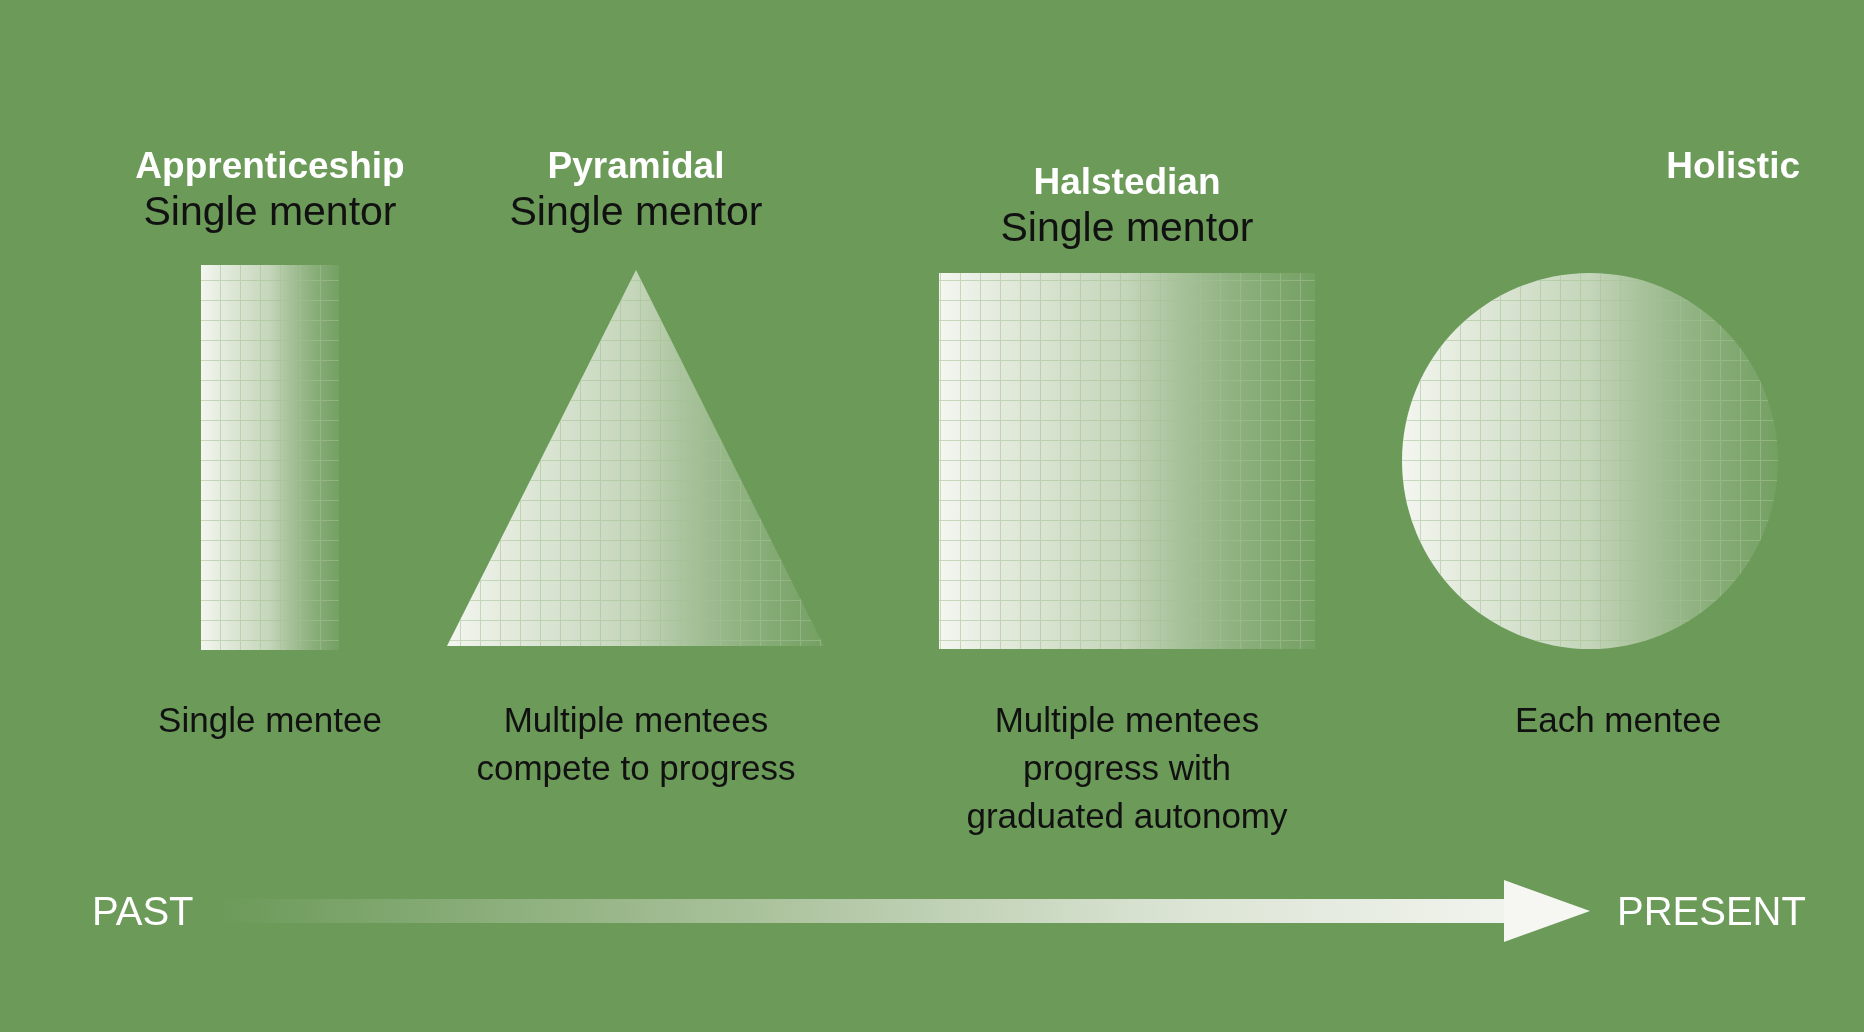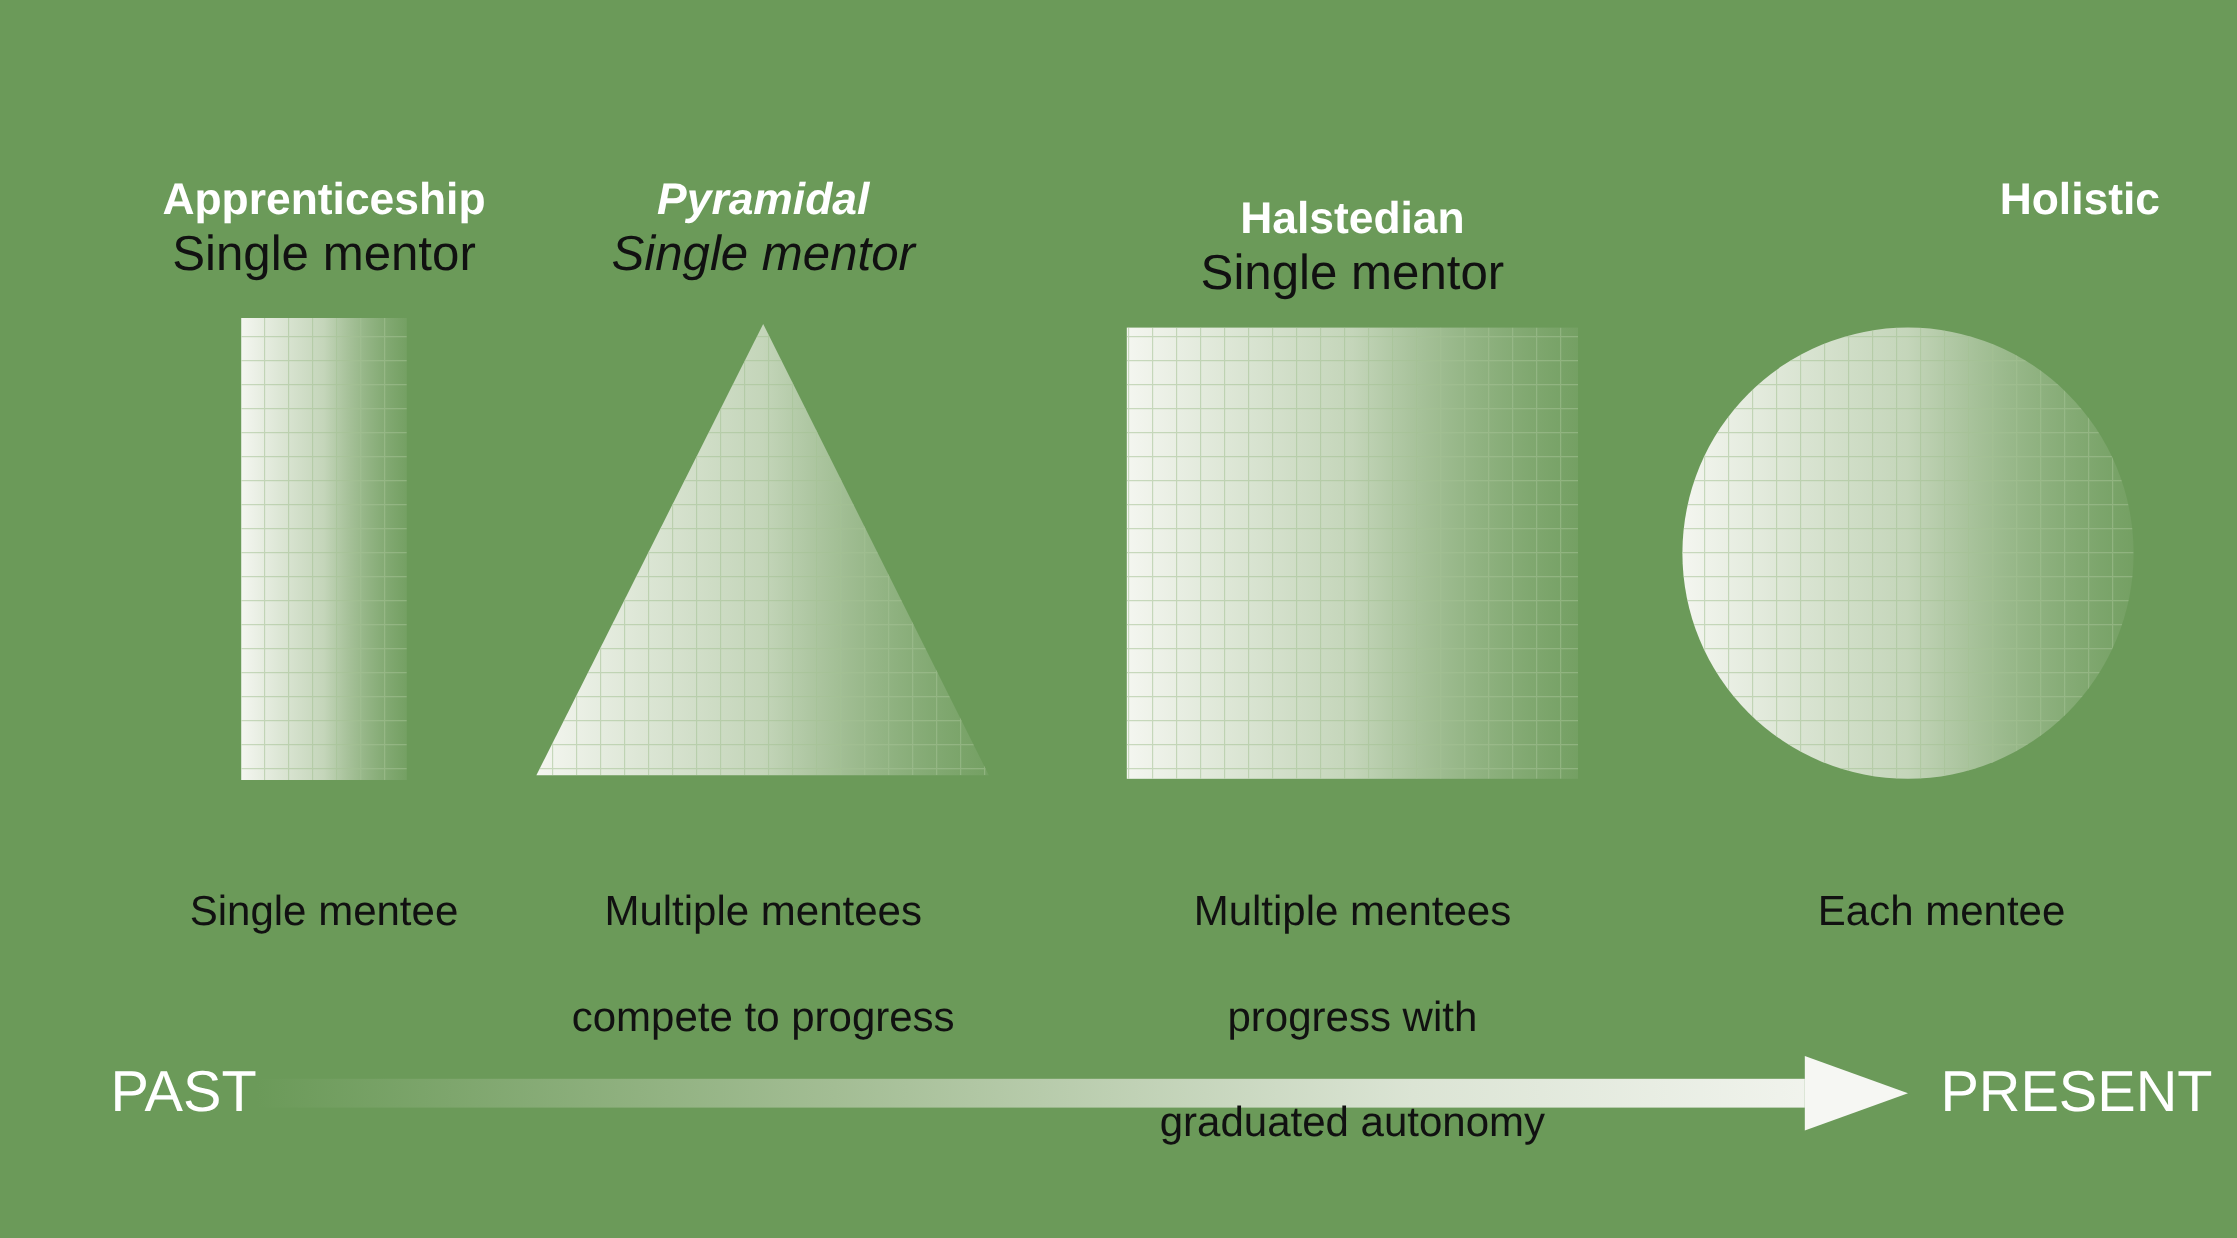--- a/index.html
+++ b/index.html
@@ -7,34 +7,34 @@
     width: 1864px; height: 1032px; overflow: hidden;
     background: #6b9a59;
     font-family: "Liberation Sans", "DejaVu Sans", sans-serif;
     position: relative;
   }
   .stage { position: absolute; left: 0; top: 0; width: 1864px; height: 1032px; }
   .col-head { position: absolute; width: 420px; text-align: center; }
   .title { color: #ffffff; font-weight: bold; font-size: 37px; line-height: 44px; white-space: nowrap; margin-top: 24px; }
   .subtitle { color: #111111; font-size: 41px; line-height: 46px; white-space: nowrap; }
   .desc { position: absolute; width: 460px; text-align: center; color: #111111; font-size: 35px; line-height: 48px; }
-  .desc div { white-space: nowrap; margin-top: 40px; }
+  .desc div { white-space: nowrap; }
   svg.shapes { position: absolute; left: 0; top: 0; }
-  .tl-label { position: absolute; color: #ffffff; font-size: 48px; line-height: 40px; }
+  .tl-label { position: absolute; color: #ffffff; font-size: 40px; line-height: 40px; }
 </style>
 </head>
 <body>
 
 <div class="stage">
 
   <div class="col-head" style="left:60px; top:120px;">
     <div class="title">Apprenticeship</div>
     <div class="subtitle">Single mentor</div>
   </div>
-  <div class="col-head" style="left:426px; top:120px;font-style:italic;">
+  <div class="col-head" style="left:426px; top:120px;">
     <div class="title">Pyramidal</div>
     <div class="subtitle">Single mentor</div>
   </div>
   <div class="col-head" style="left:917px; top:136px;">
     <div class="title">Halstedian</div>
     <div class="subtitle">Single mentor</div>
   </div>
   <div class="col-head" style="left:1380px; top:120px;text-align:right;">
     <div class="title">Holistic</div>
   </div>

